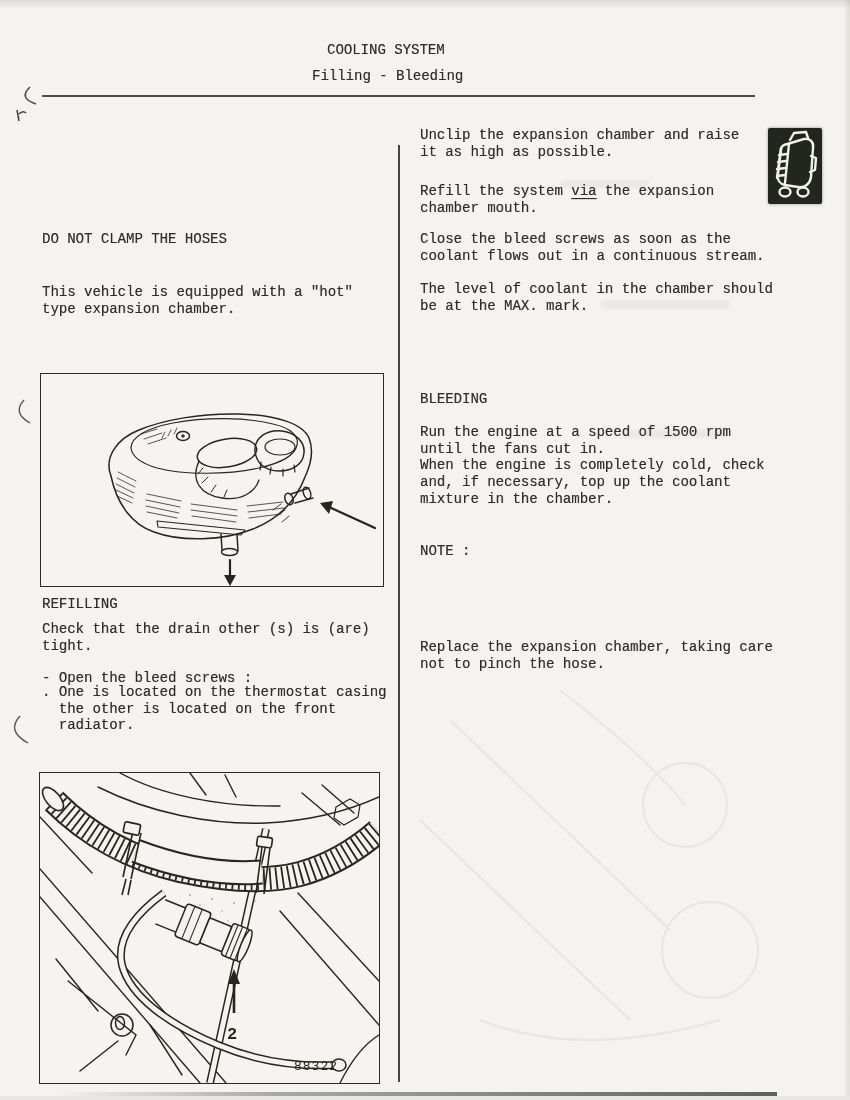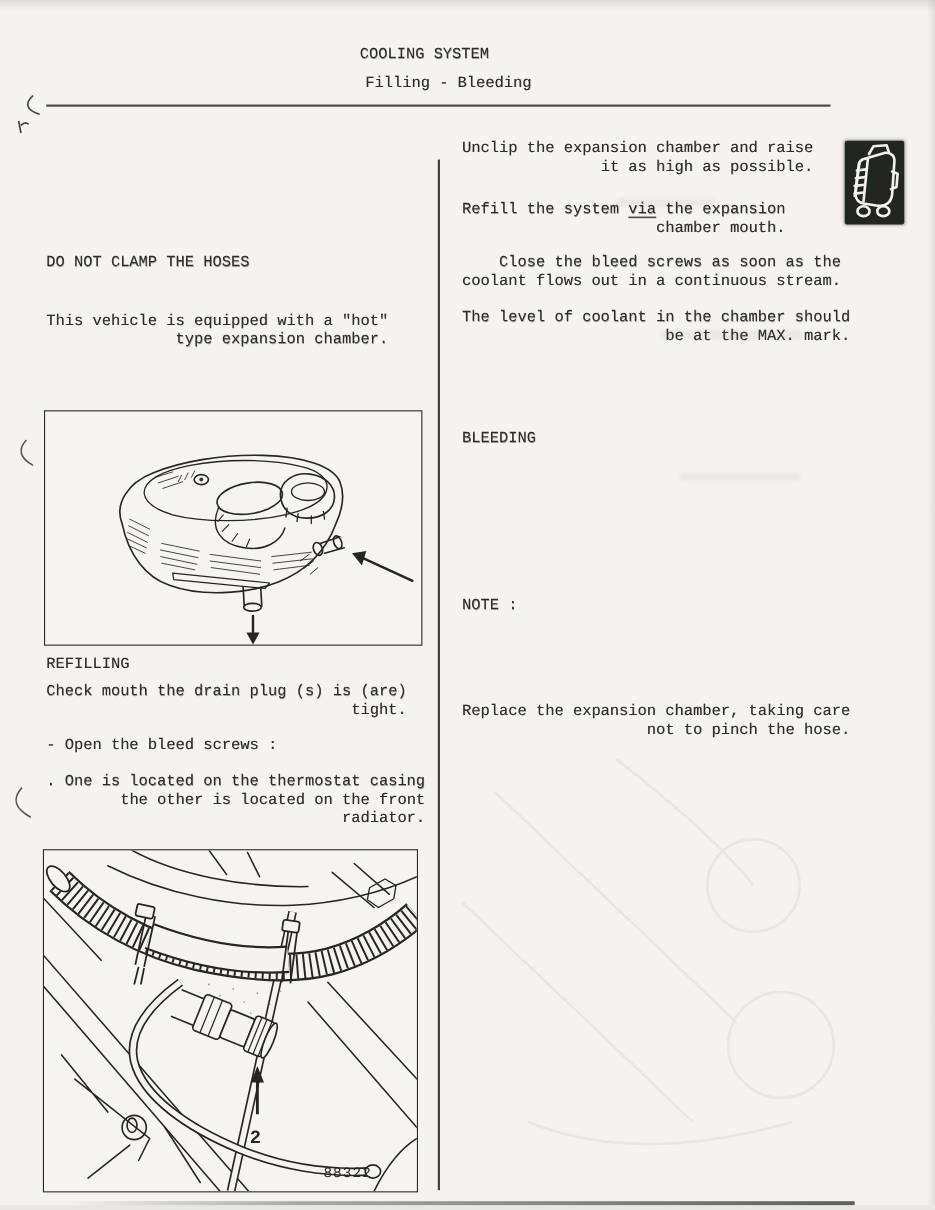--- a/index.html
+++ b/index.html
@@ -1,17 +1,17 @@
 <!DOCTYPE html>
 <html><head>
 <meta charset="utf-8">
 <style>
   html,body{margin:0;padding:0;background:#e8e7e3;}
   .page{position:relative;width:850px;height:1096px;background:#f4f3f0;overflow:hidden;
-        font-family:"Liberation Mono","DejaVu Sans Mono",monospace;text-align:right;}
+        font-family:"Liberation Mono","DejaVu Sans Mono",monospace;}
   .t{position:absolute;white-space:pre-wrap;
      font:14px/16.7px "Liberation Mono","DejaVu Sans Mono",monospace;
      color:#2e2c29;letter-spacing:0px;
      text-shadow:0.35px 0.35px 0.3px rgba(46,44,41,.45);}
   .u{text-decoration:underline;text-underline-offset:3px;text-decoration-thickness:1px;}
   .rule-h{position:absolute;height:2px;background:#4c4b45;}
   .rule-v{position:absolute;width:1.6px;background:#45443f;}
   .bottom-rule{position:absolute;height:3.5px;
      background:linear-gradient(to right, rgba(106,109,102,0), rgba(106,109,102,.55) 30%, #5d605a);}
   .fig{position:absolute;border:1.8px solid #2b2a26;background:#f5f4f1;overflow:hidden;}
@@ -29,44 +29,49 @@
 </style>
 </head>
 <body>
 
 <div class="page">
 
   <div class="edge-top"></div>
   <div class="edge-right"></div>
 
   <div class="t" style="left:327px;top:42px">COOLING SYSTEM</div>
-  <div class="t" style="left:332px;top:68px">Filling - Bleeding</div>
+  <div class="t" style="left:312px;top:68px">Filling - Bleeding</div>
   <div class="rule-h" style="left:42px;top:95px;width:713px"></div>
   <div class="rule-v" style="left:398px;top:145px;height:937px"></div>
 
   <div class="t" style="left:42px;top:231px">DO NOT CLAMP THE HOSES</div>
   <div class="t" style="left:42px;top:284px">This vehicle is equipped with a "hot"
 type expansion chamber.</div>
   <div class="t" style="left:42px;top:596px">REFILLING</div>
-  <div class="t" style="left:42px;top:621px">Check mouth the drain plug (s) is (are)
+  <div class="t" style="left:42px;top:621px">Check that the drain other (s) is (are)
 tight.</div>
   <div class="t" style="left:42px;top:670px">- Open the bleed screws :</div>
-  <div class="t" style="left:42px;top:703px">. One is located on the thermostat casing
+  <div class="t" style="left:42px;top:684px">. One is located on the thermostat casing
   the other is located on the front
   radiator.</div>
 
   <div class="t" style="left:420px;top:127px">Unclip the expansion chamber and raise
 it as high as possible.</div>
   <div class="t" style="left:420px;top:183px"><span>Refill the system </span><span class="u">via</span><span> the expansion
 chamber mouth.</span></div>
   <div class="t" style="left:420px;top:231px">Close the bleed screws as soon as the
 coolant flows out in a continuous stream.</div>
   <div class="t" style="left:420px;top:281px">The level of coolant in the chamber should
 be at the MAX. mark.</div>
   <div class="t" style="left:420px;top:391px">BLEEDING</div>
+  <div class="t" style="left:420px;top:424px">Run the engine at a speed of 1500 rpm
+until the fans cut in.
+When the engine is completely cold, check
+and, if necessary, top up the coolant
+mixture in the chamber.</div>
   <div class="t" style="left:420px;top:543px">NOTE :</div>
   <div class="t" style="left:420px;top:639px">Replace the expansion chamber, taking care
 not to pinch the hose.</div>
 
   <div class="badge" style="left:768px;top:128px;width:54px;height:76px">
     <svg viewBox="0 0 54 76">
       <g stroke="#f2f1ec" fill="none" stroke-width="2.4" stroke-linejoin="round" stroke-linecap="round">
         <path d="M16,17 L36,11 C42,10 46,14 45,20 L43,49 C42,56 37,60 30,59 L17,57 C12,56 9,52 10,46 L13,22 C13,19 14,18 16,17 Z"></path>
         <path d="M13,20 L9,50 M21,16 L17,55"></path>
         <path d="M11,27 L19,26 M10,34 L18,33 M9,41 L18,40 M9,48 L17,47"></path>

